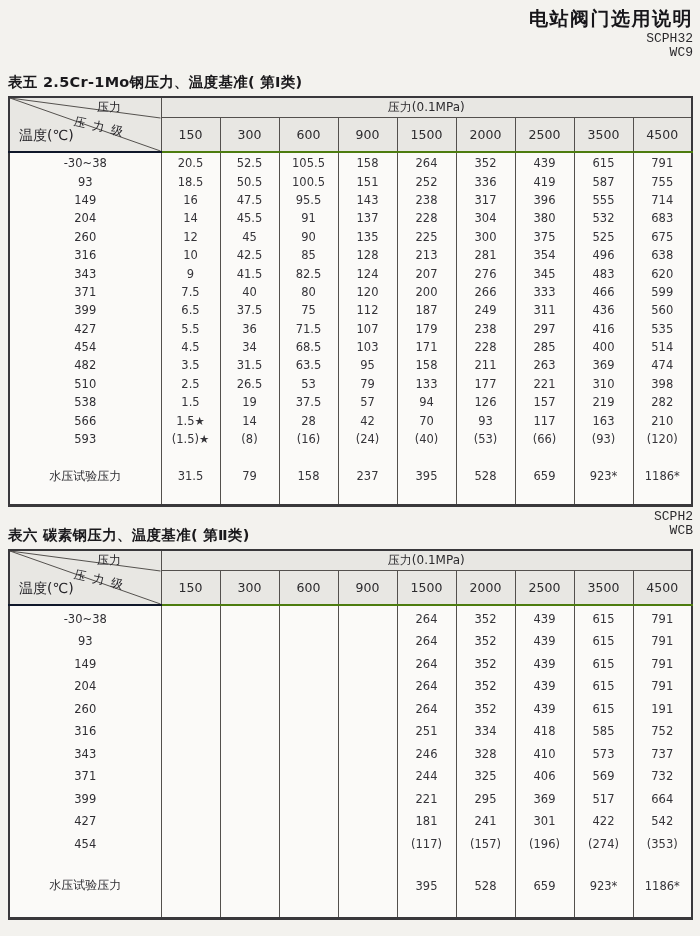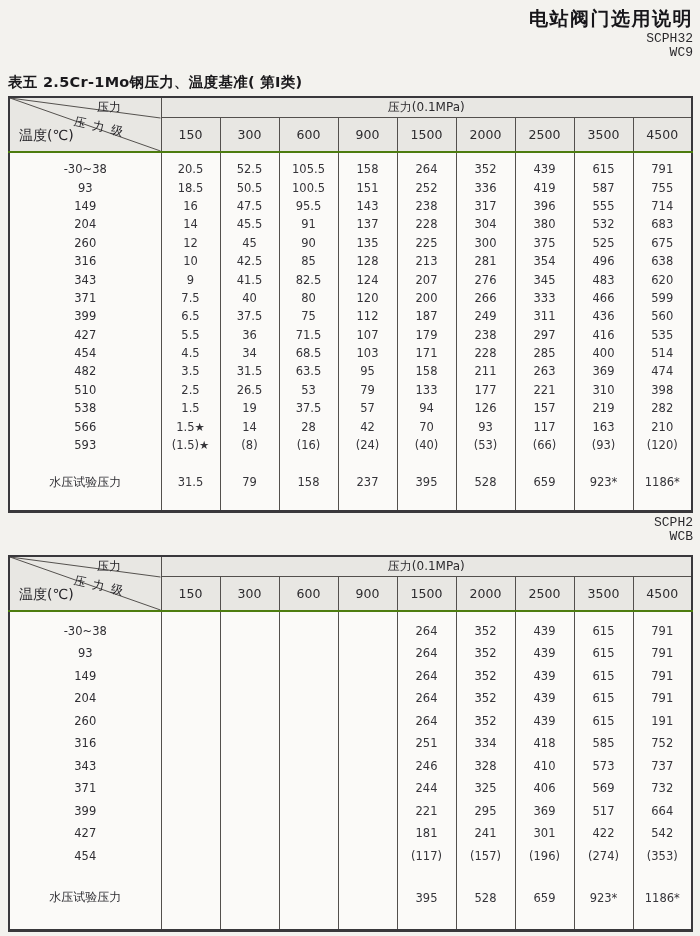--- a/index.html
+++ b/index.html
@@ -38,37 +38,37 @@
   .unit-cell{
     height:19px;border-bottom:1px solid #53504d;
     text-align:center;font-size:12px;color:#2c2b2e;
   }
   .cols-row td{
     height:33px;border-left:1px solid #53504d;border-bottom:2px solid #4d7c0f;
     text-align:center;font-size:12.5px;color:#2c2b2e;
   }
   .corner-cell{
     position:relative;background:#e8e7e3;
-    border-right:1px solid #53504d;border-bottom:2px solid #4d7c0f;
+    border-right:1px solid #53504d;border-bottom:2px solid #0f172a;
   }
   .corner-cell svg{position:absolute;left:0;top:0;width:100%;height:100%;}
   .corner-cell .p-label{position:absolute;top:1px;left:87px;font-size:12px;}
   .corner-cell .pc-label{
     position:absolute;top:15px;left:64px;font-size:12px;
     letter-spacing:7px;white-space:nowrap;
     transform:rotate(12.5deg);transform-origin:left center;
   }
   .corner-cell .t-label{position:absolute;bottom:6px;left:9px;font-size:14px;}
 
   tbody.body-rows td{
     border-left:1px solid #53504d;
     text-align:center;font-size:11.5px;color:#353439;
   }
   tbody.body-rows td:first-child{border-left:none;font-size:11.5px;color:#2f2e33;}
-  tbody.body-rows tr:first-child td{padding-top:7px;}
+  tbody.body-rows tr:first-child td{padding-top:1px;}
   .t1 tbody.body-rows td{height:18.4px;}
   .t2 tbody.body-rows td{height:22.5px;}
 
   tbody.test-block td{
     border-left:1px solid #53504d;
     text-align:center;vertical-align:middle;font-size:11.5px;color:#353439;
   }
   tbody.test-block td:first-child{border-left:none;font-size:12px;color:#2f2e33;}
   .t1 tbody.test-block td{height:56px;}
   .t2 tbody.test-block td{height:62px;}
@@ -331,20 +331,21 @@
         <td>1186*</td>
       </tr>
   </tbody>
 </table>
 
 <div class="mid-header">
   <div class="codes">
     <div>SCPH2</div>
     <div>WCB</div>
   </div>
+  <div class="caption">表六 碳素钢压力、温度基准( 第Ⅱ类)</div>
 </div>
 
 <table class="t2">
   <colgroup>
     <col style="width:152px">
     <col style="width:59px">
       <col style="width:59px">
       <col style="width:59px">
     <col style="width:59px">
       <col style="width:59px">

